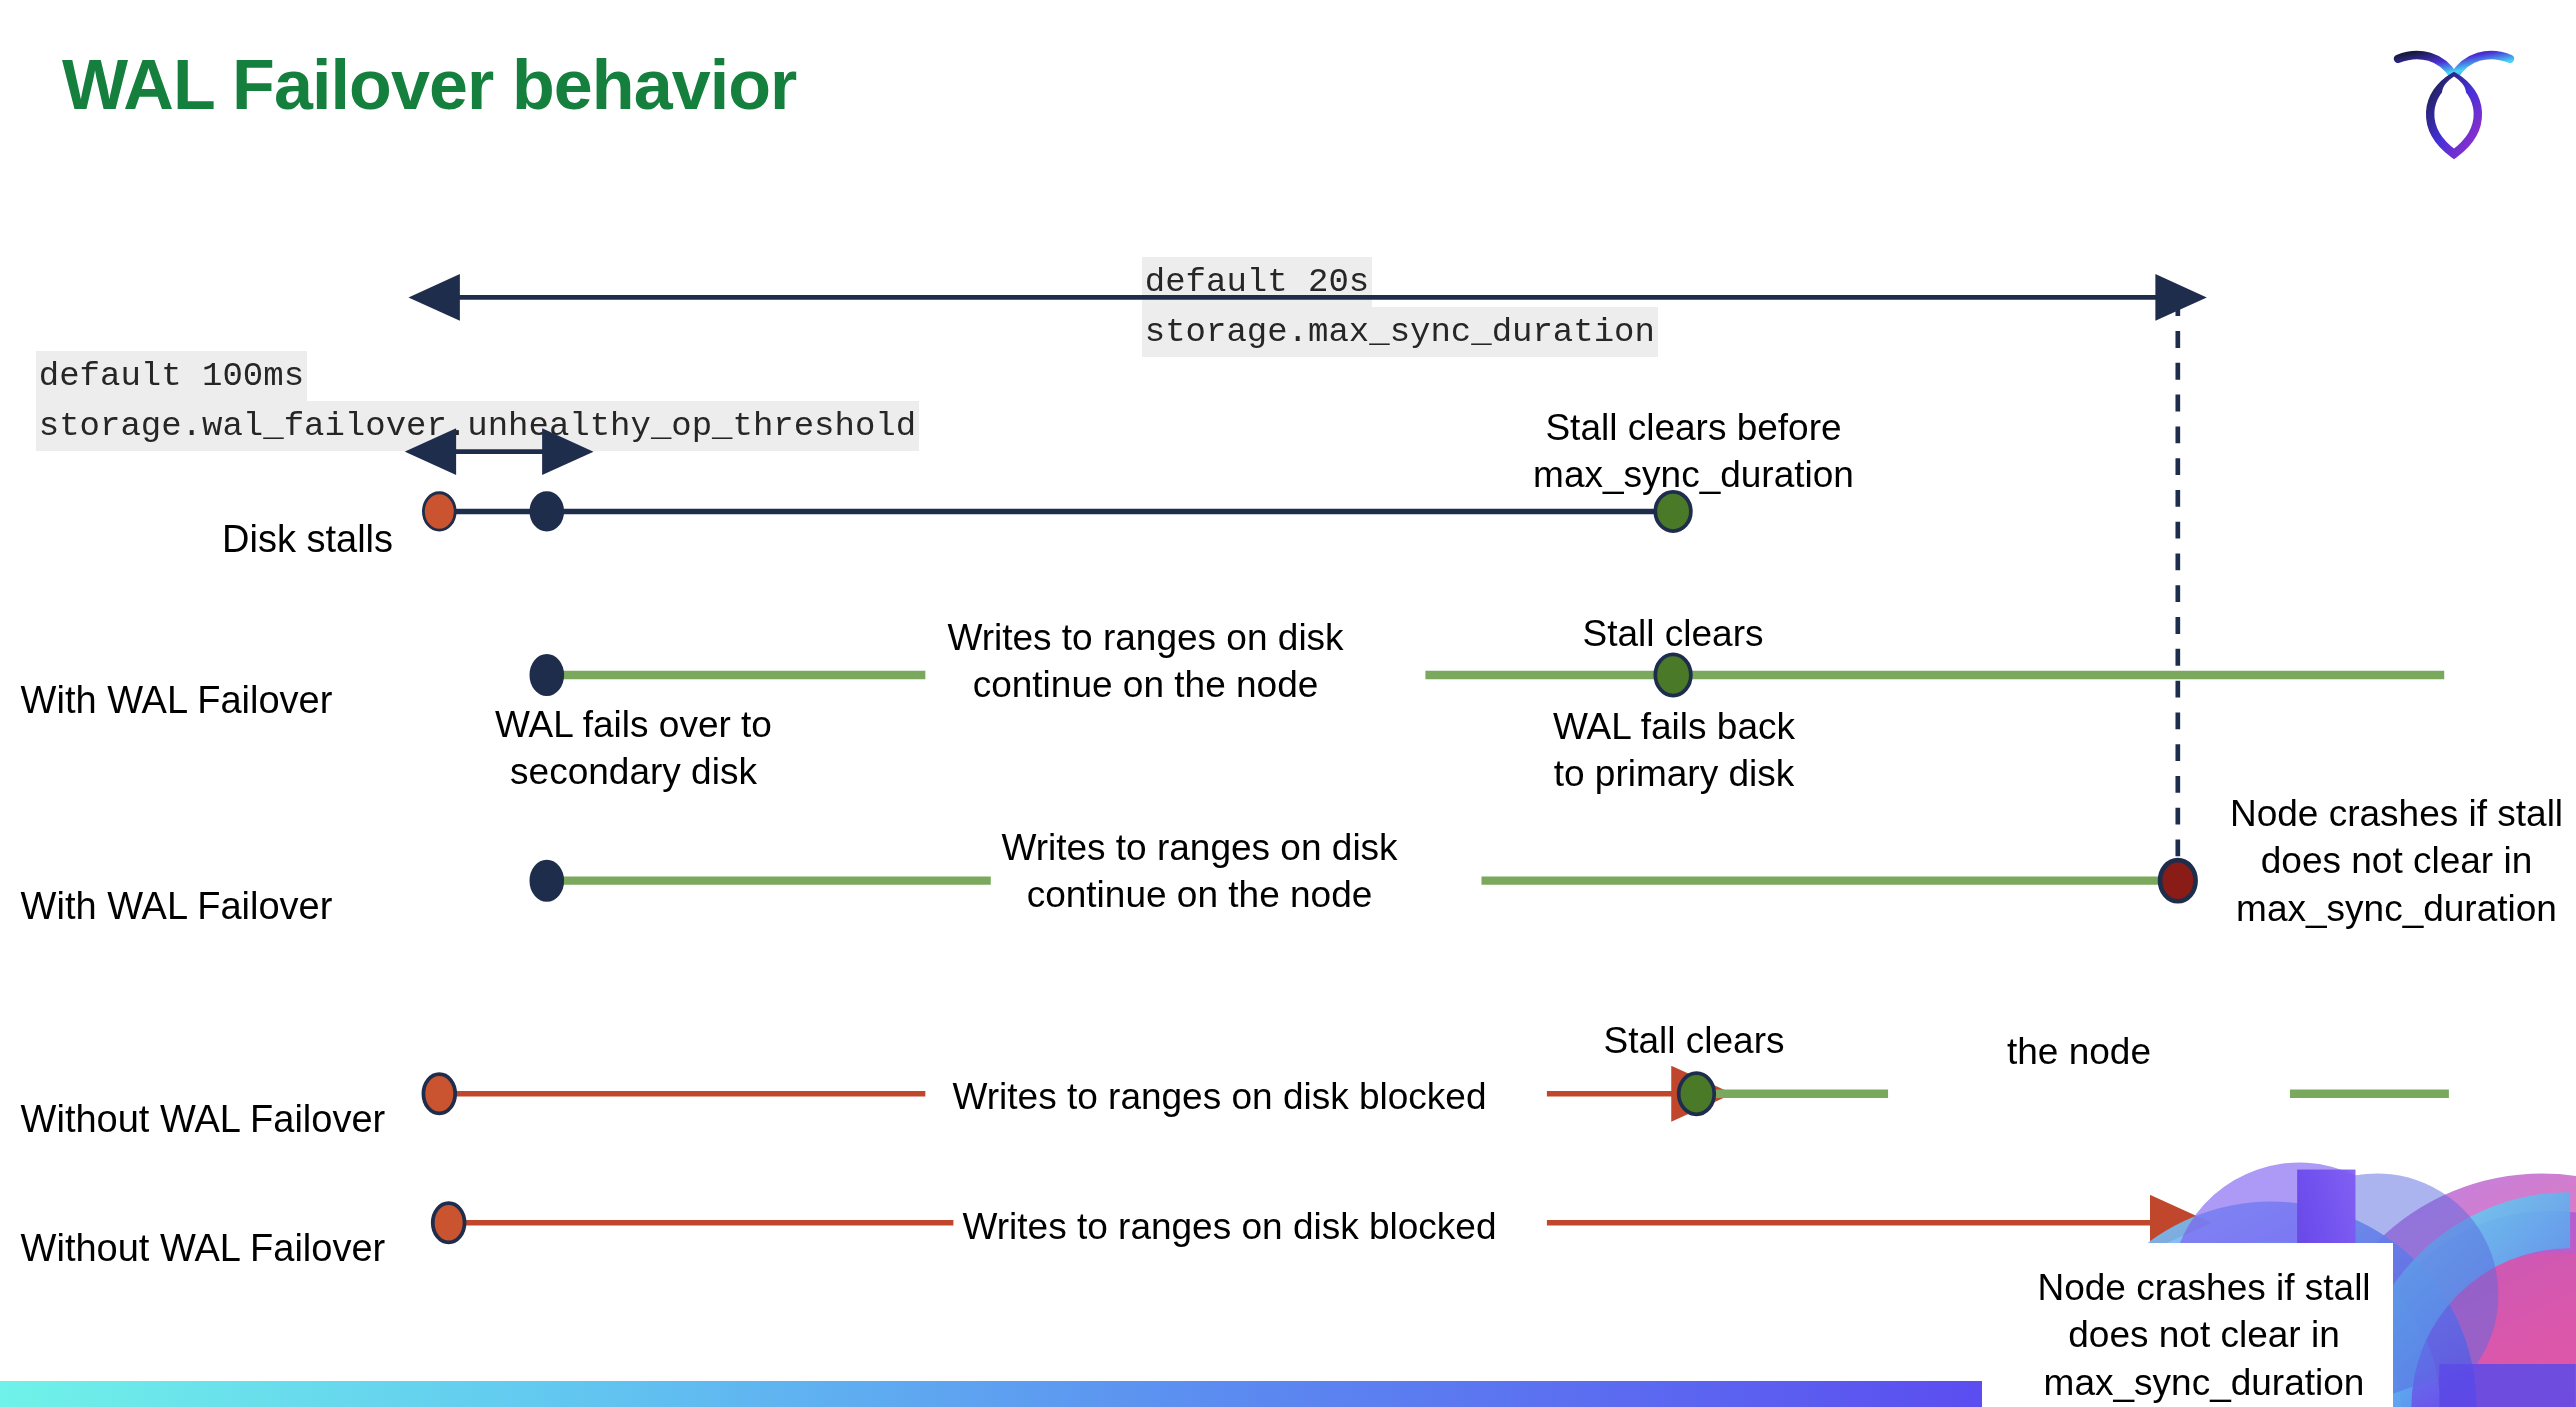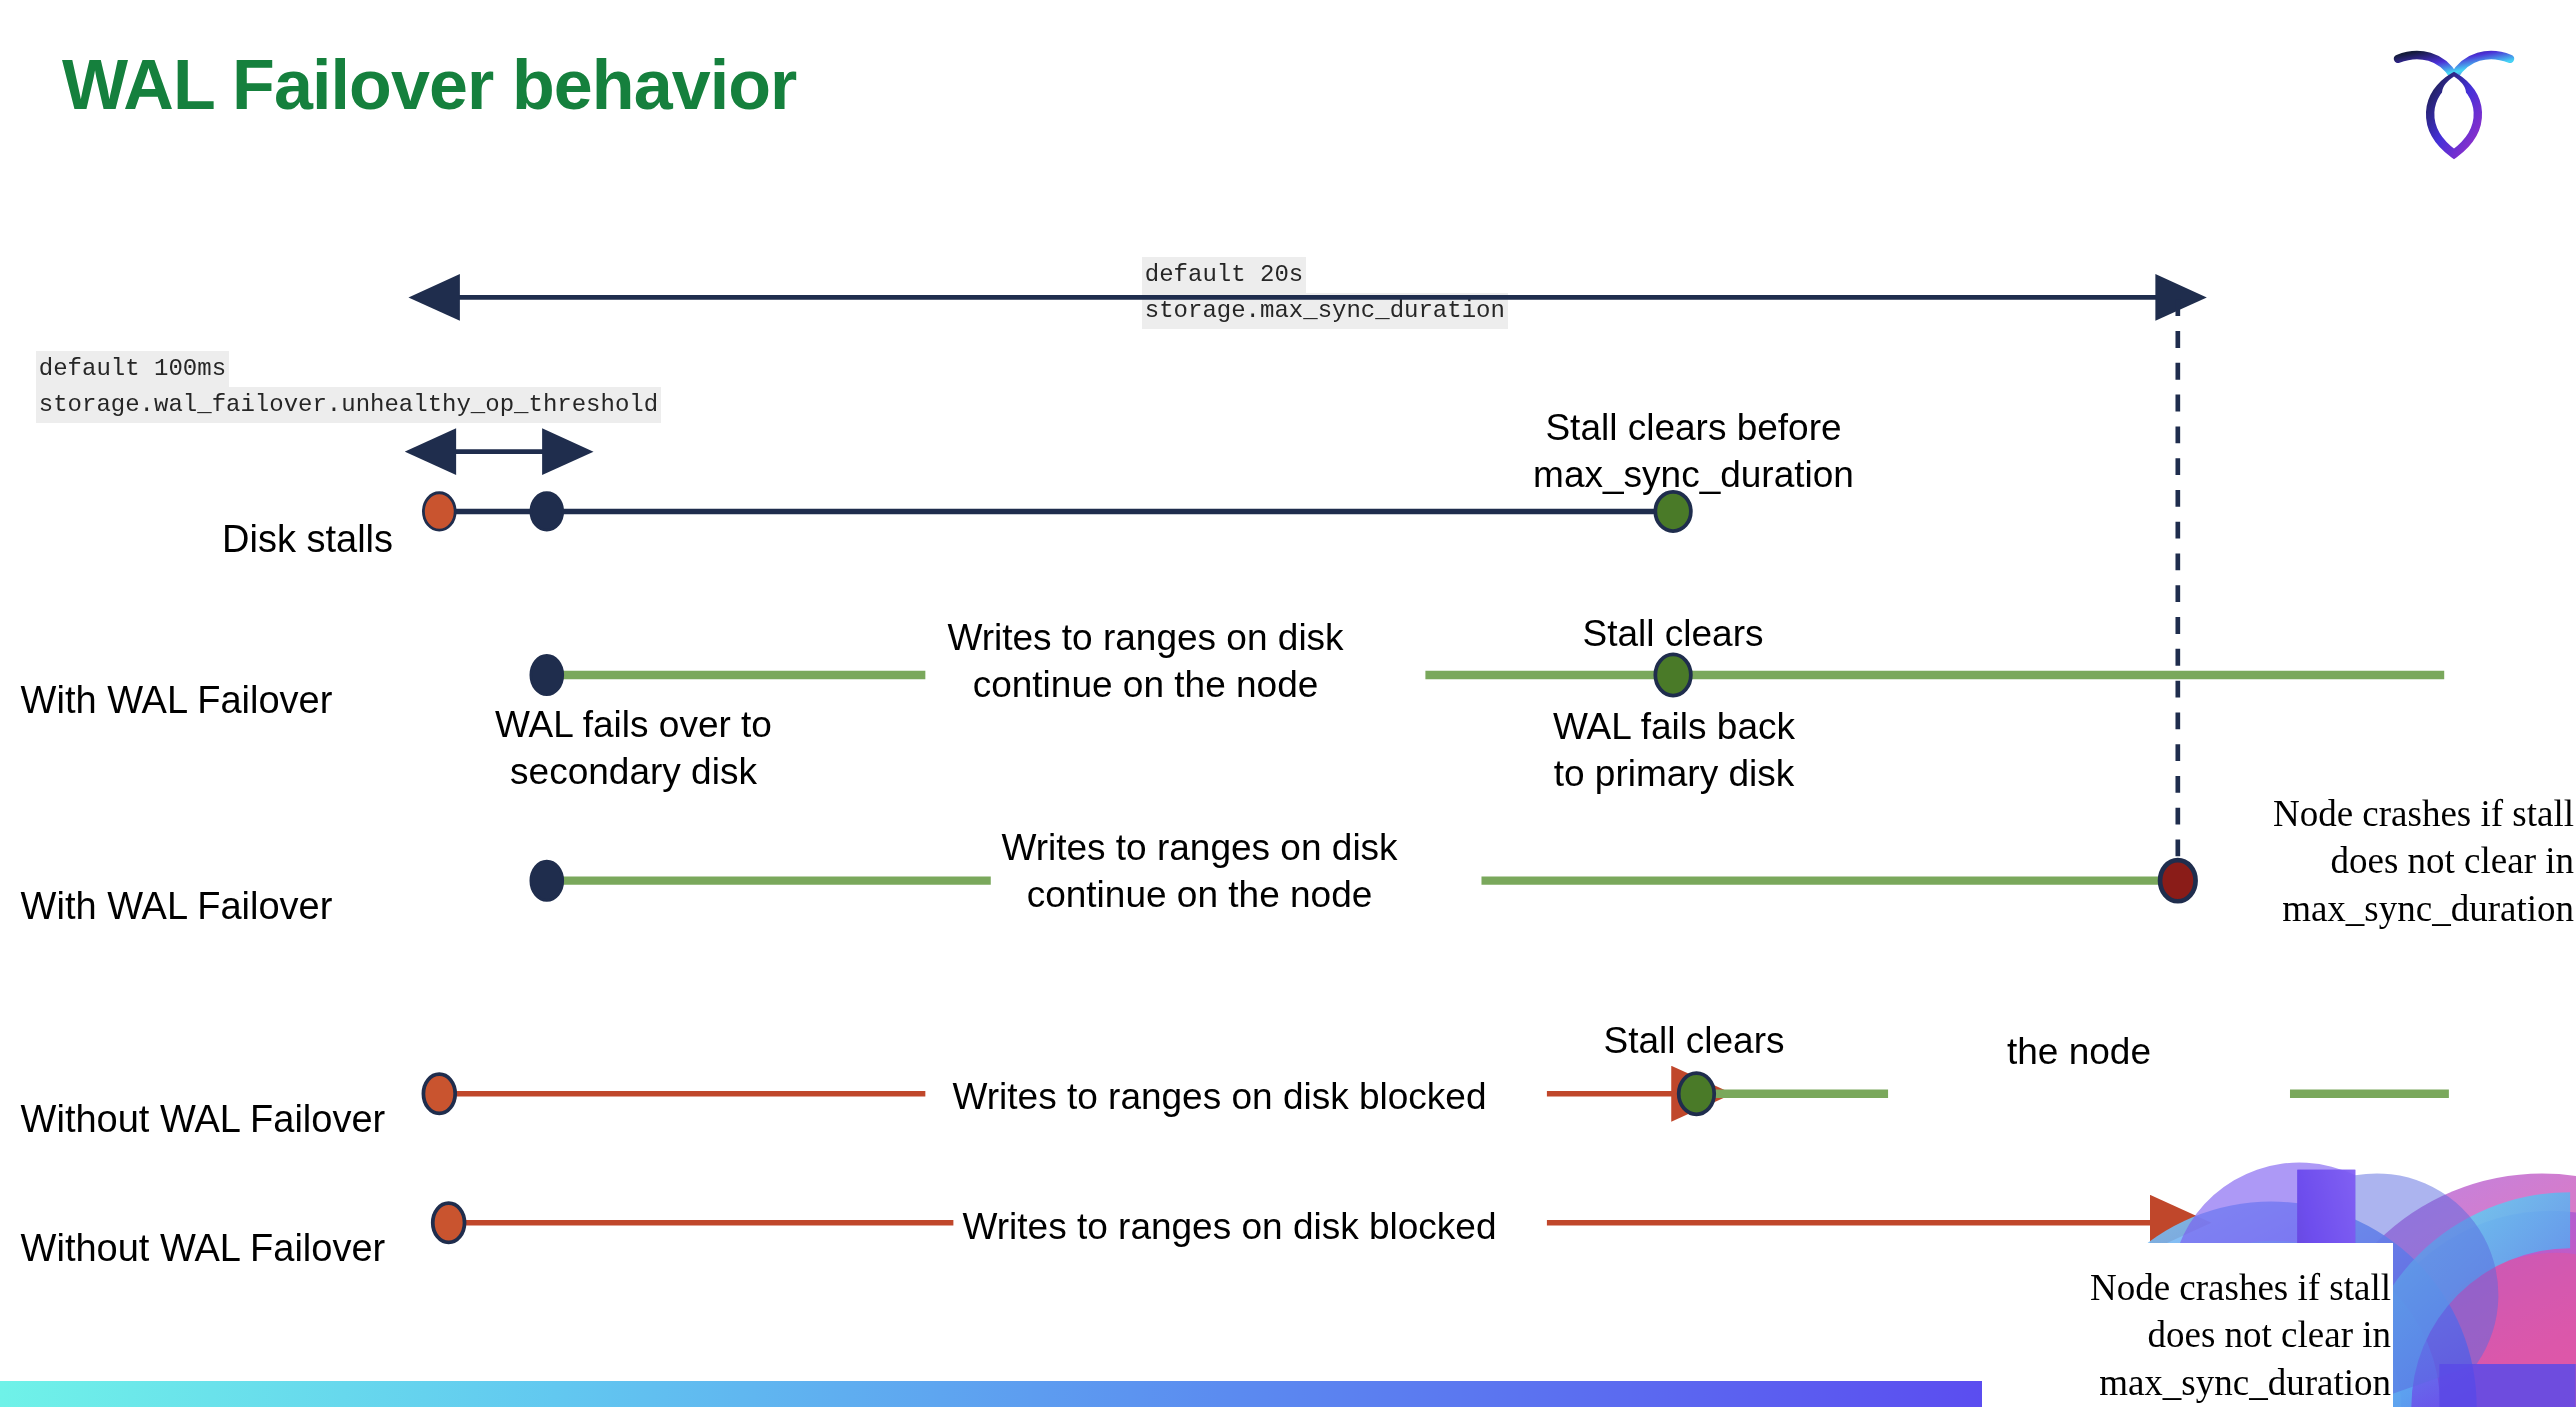--- a/index.html
+++ b/index.html
@@ -19,34 +19,34 @@
     color:#15803d;white-space:nowrap;
   }
 
   
   #brand-logo{position:absolute;left:2393px;top:28px;width:122px;height:140px;}
 
   
   .code-label{
     position:absolute;
     font-family:"Liberation Mono","DejaVu Sans Mono",monospace;
-    font-size:24px;color:#262626;white-space:nowrap;line-height:1.42;
+    font-size:34px;color:#262626;white-space:nowrap;line-height:1.42;
   }
   .code-label span{background:#ededed;padding:0.9px 2.8px;display:inline-block;}
 
   
   #diagram-svg{position:absolute;left:0;top:0;width:2576px;height:1408px;}
 
   
   .ann{
     position:absolute;color:#000000;font-size:37px;line-height:1.28;
     font-family:"Liberation Sans", sans-serif;
   }
   .ann.c{text-align:center;}
-  .ann.l{text-align:right;font-family:Liberation Serif, serif;}
+  .ann.l{text-align:center;}
   .row-label{
     position:absolute;color:#000000;font-size:38px;white-space:nowrap;
     font-family:"Liberation Sans", sans-serif;
     margin-top:25px;
   }
 
   
   #decor-fan{position:absolute;left:1916px;top:925px;width:660px;height:482px;overflow:hidden;}
   #decor-callout-bg{
     position:absolute;left:1972px;top:1243px;width:421px;height:165px;background:#ffffff;

